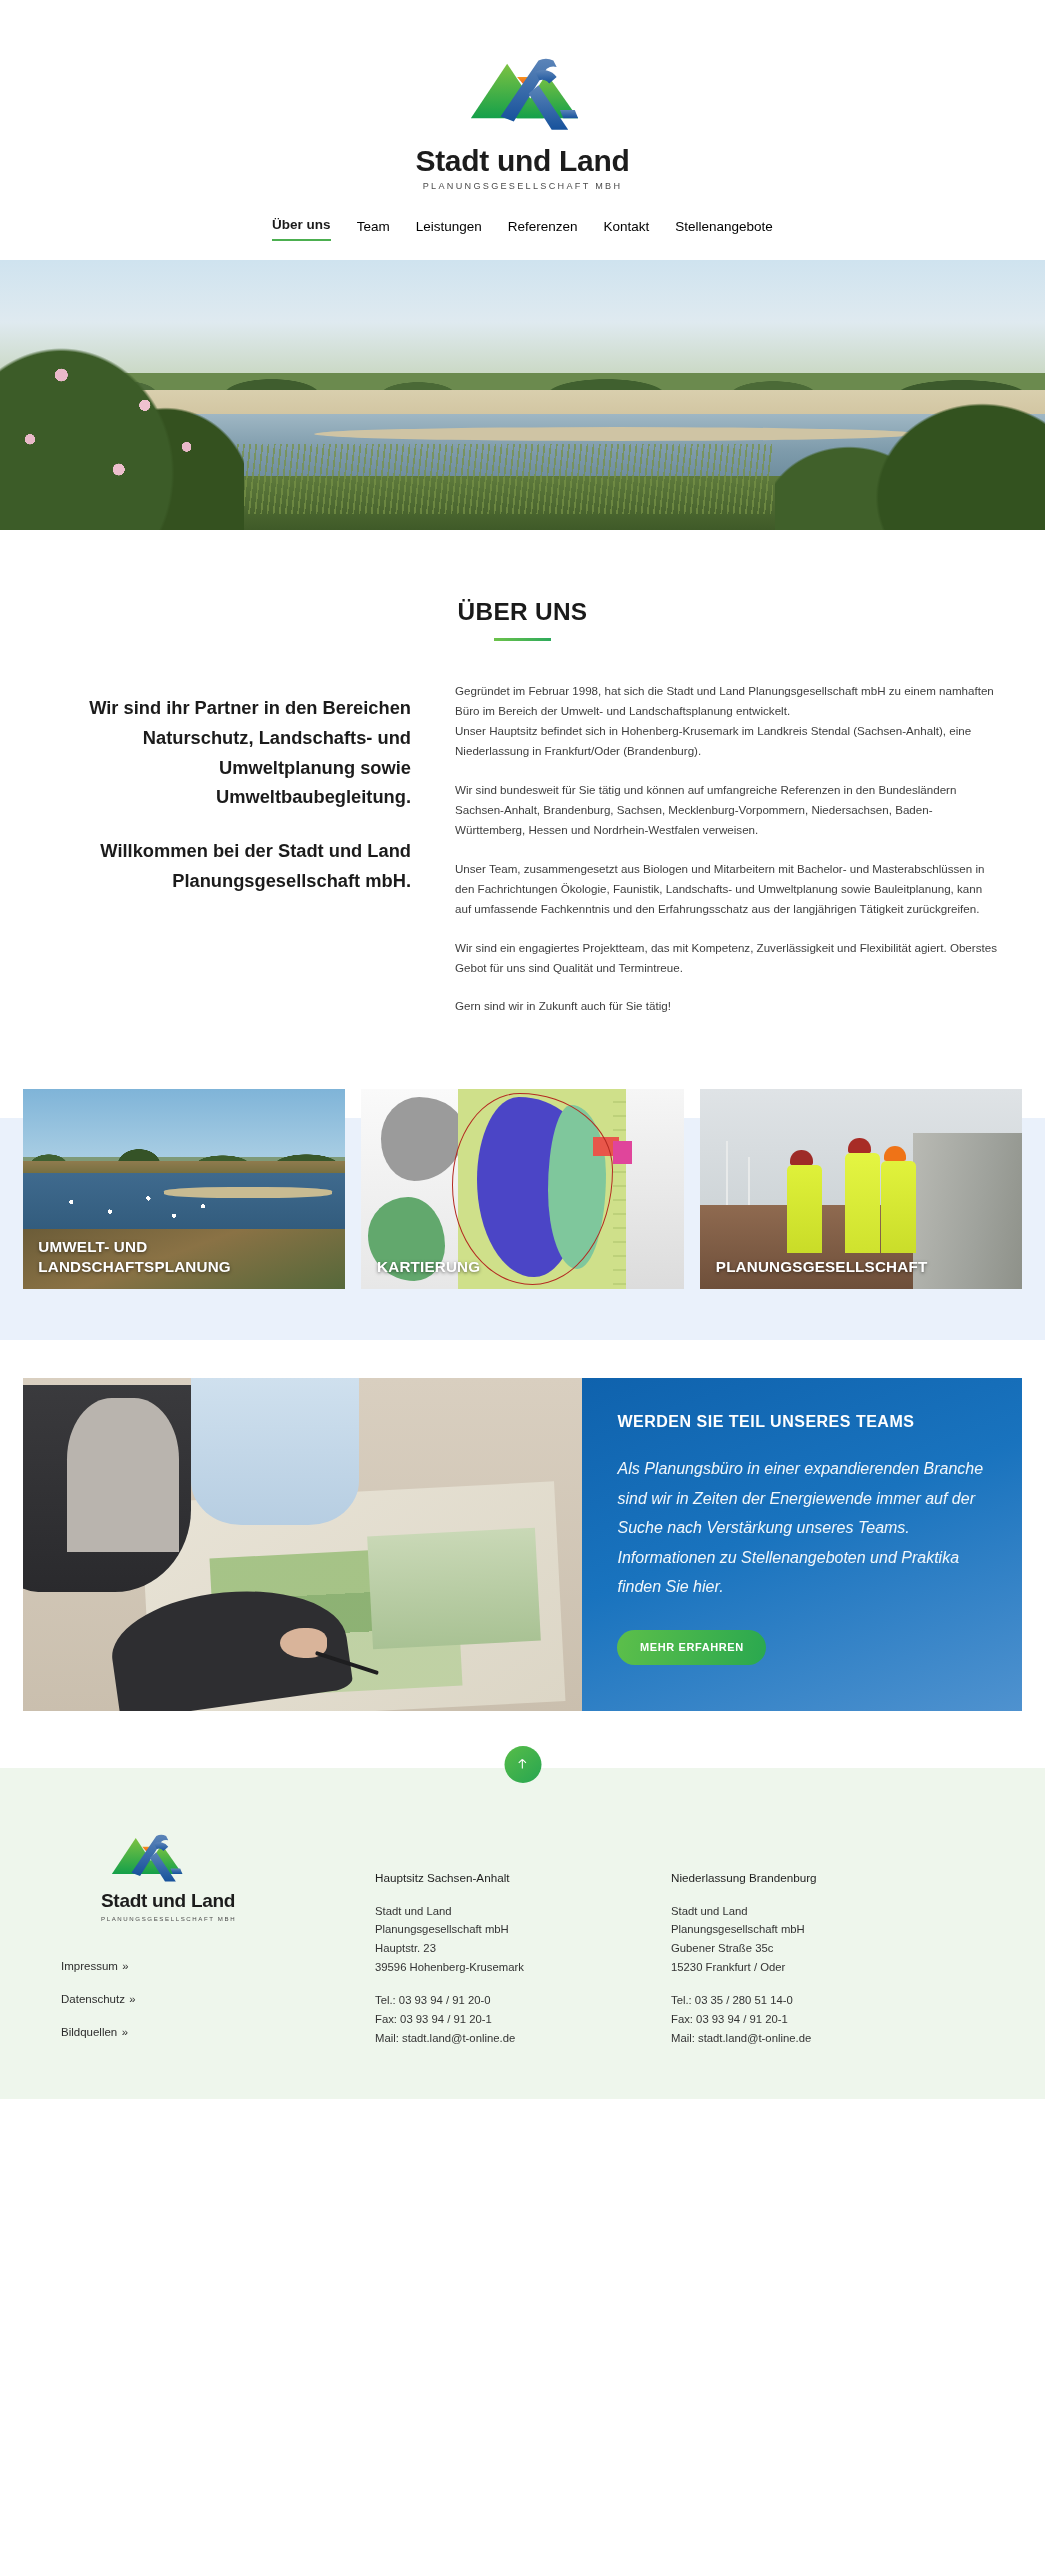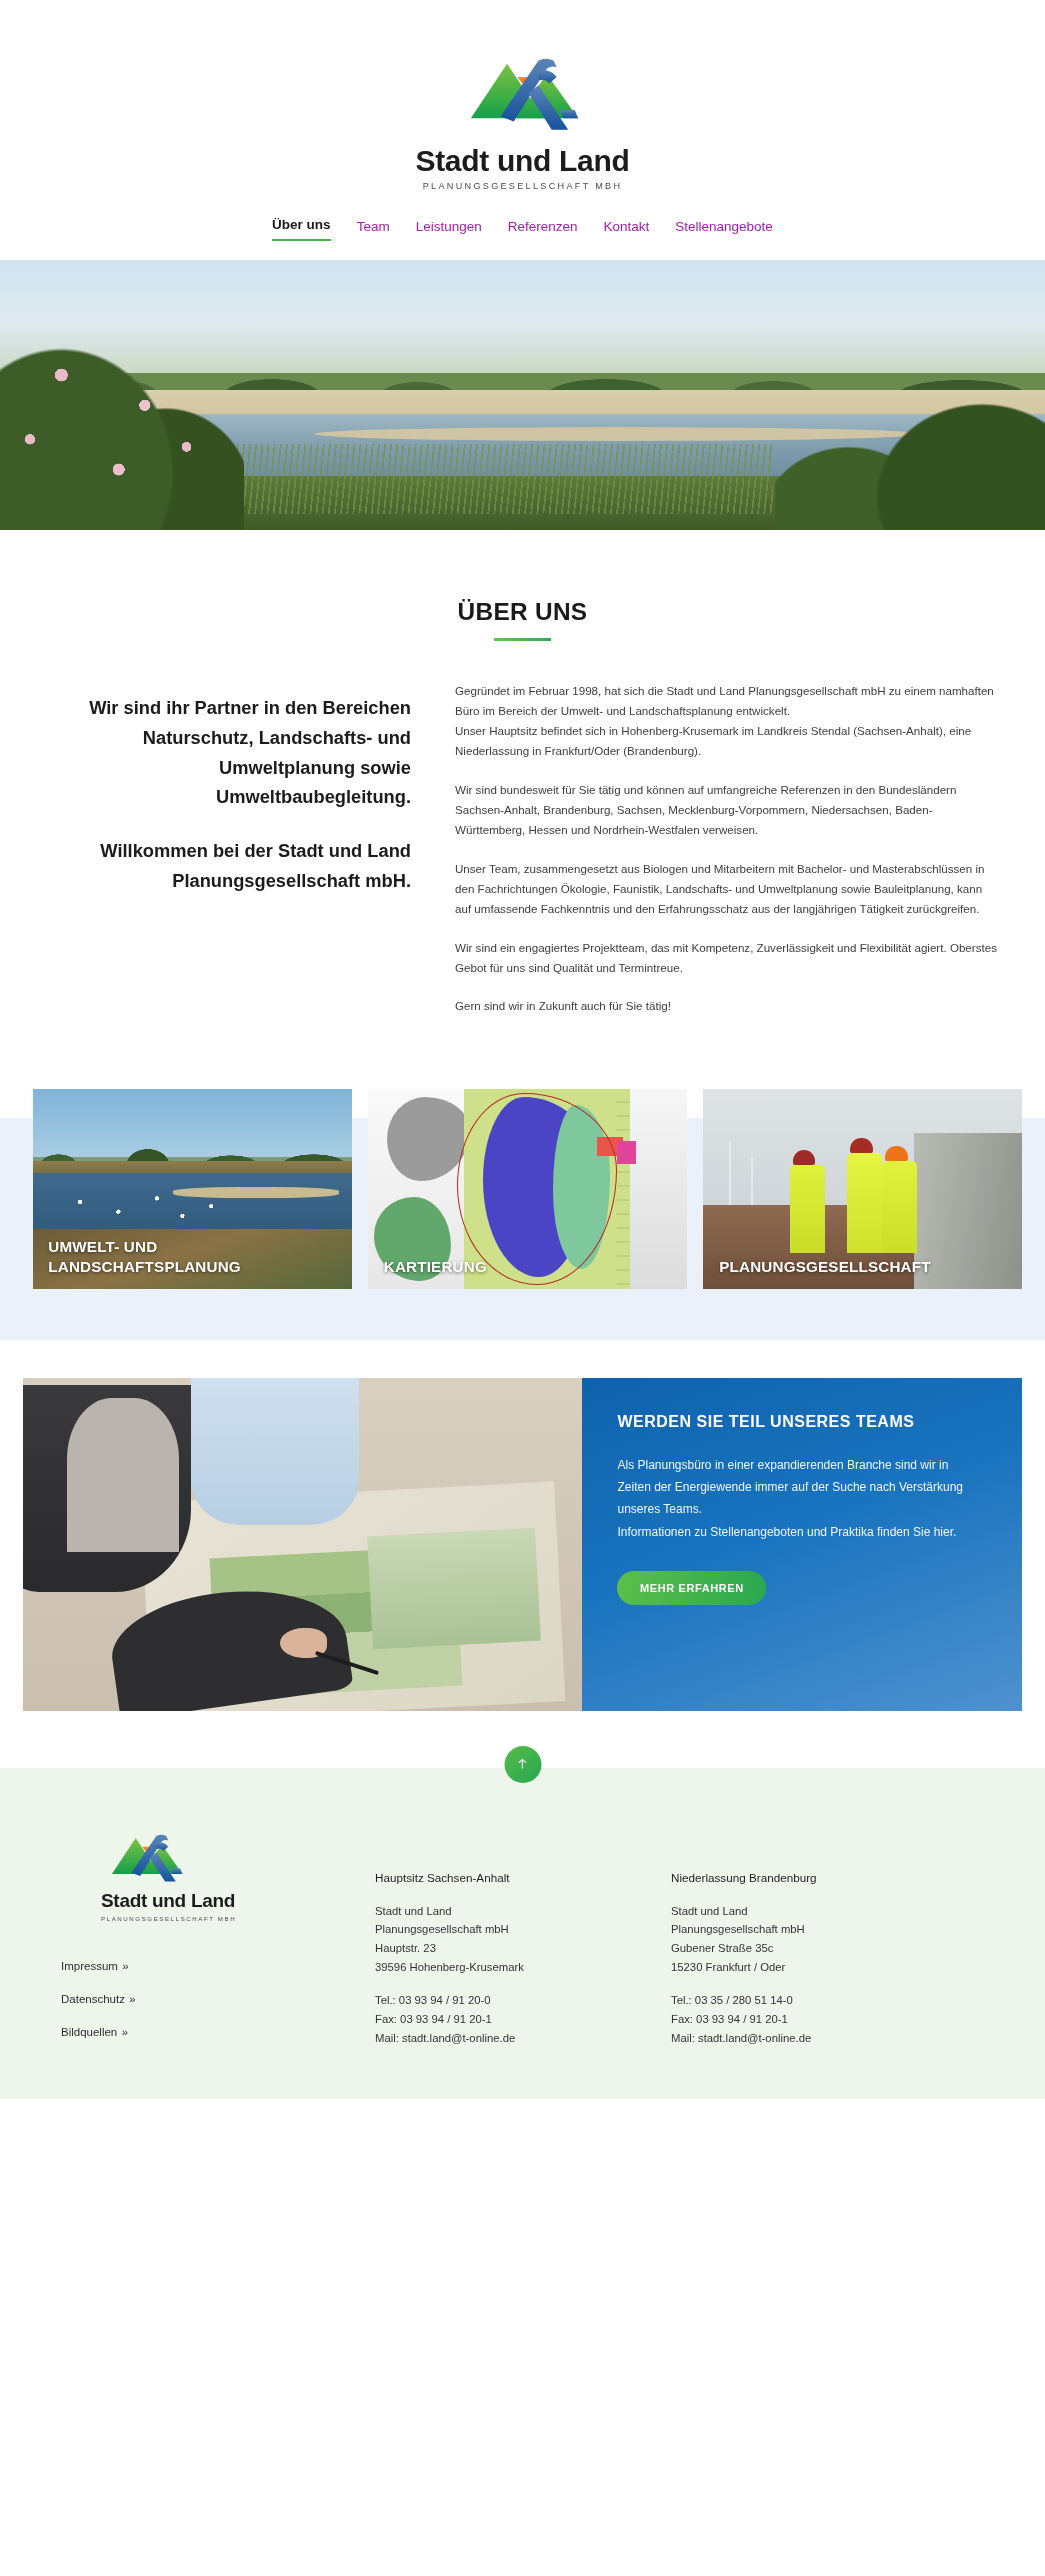--- a/index.html
+++ b/index.html
@@ -44,21 +44,21 @@
   .nav {
     display: flex;
     justify-content: center;
     align-items: flex-end;
     gap: 26px;
     margin-top: 26px;
     padding-bottom: 19px;
   }
   .nav-item {
     font-size: 13.5px;
-    color: #a21caf;
+    color: #000000;
     text-decoration: none;
     padding-bottom: 6.1px;
     white-space: nowrap;
     cursor: pointer;
     line-height: 1.1;
   }
   .nav-item.active {
     color: #1b1b1b;
     font-weight: 600;
     border-bottom: 2.6px solid #4caf50;
@@ -165,21 +165,20 @@
     line-height: 1.72;
     color: #3d3d3d;
     margin-bottom: 19px;
   }
 
   
   .cards-band {
     position: relative;
     margin-top: 54px;
     padding-bottom: 51px;
-    padding-left: 10px;
   }
   .cards-band-bg {
     position: absolute;
     left: 0; right: 0; top: 29px; bottom: 0;
     background: #eaf1fb;
   }
   .cards {
     position: relative;
     display: flex;
     gap: 16.5px;
@@ -313,25 +312,26 @@
     padding: 35px 38px 0 35px;
     color: #fff;
   }
   .cta-title {
     font-size: 16px;
     font-weight: 700;
     letter-spacing: 0.5px;
     margin-bottom: 22.6px;
   }
   .cta-text {
-    font-size: 12px;
+    font-size: 16px;
     line-height: 1.85;
     color: #f2f7fb;
     margin-bottom: 28px;
     max-width: 409px;
+    font-style: italic;
   }
   .cta-btn {
     display: inline-block;
     background: linear-gradient(100deg, #5cbf4a, #2aa84f);
     color: #fff;
     border: none;
     border-radius: 21px;
     padding: 11.3px 22.6px;
     font-size: 11px;
     font-weight: 700;

